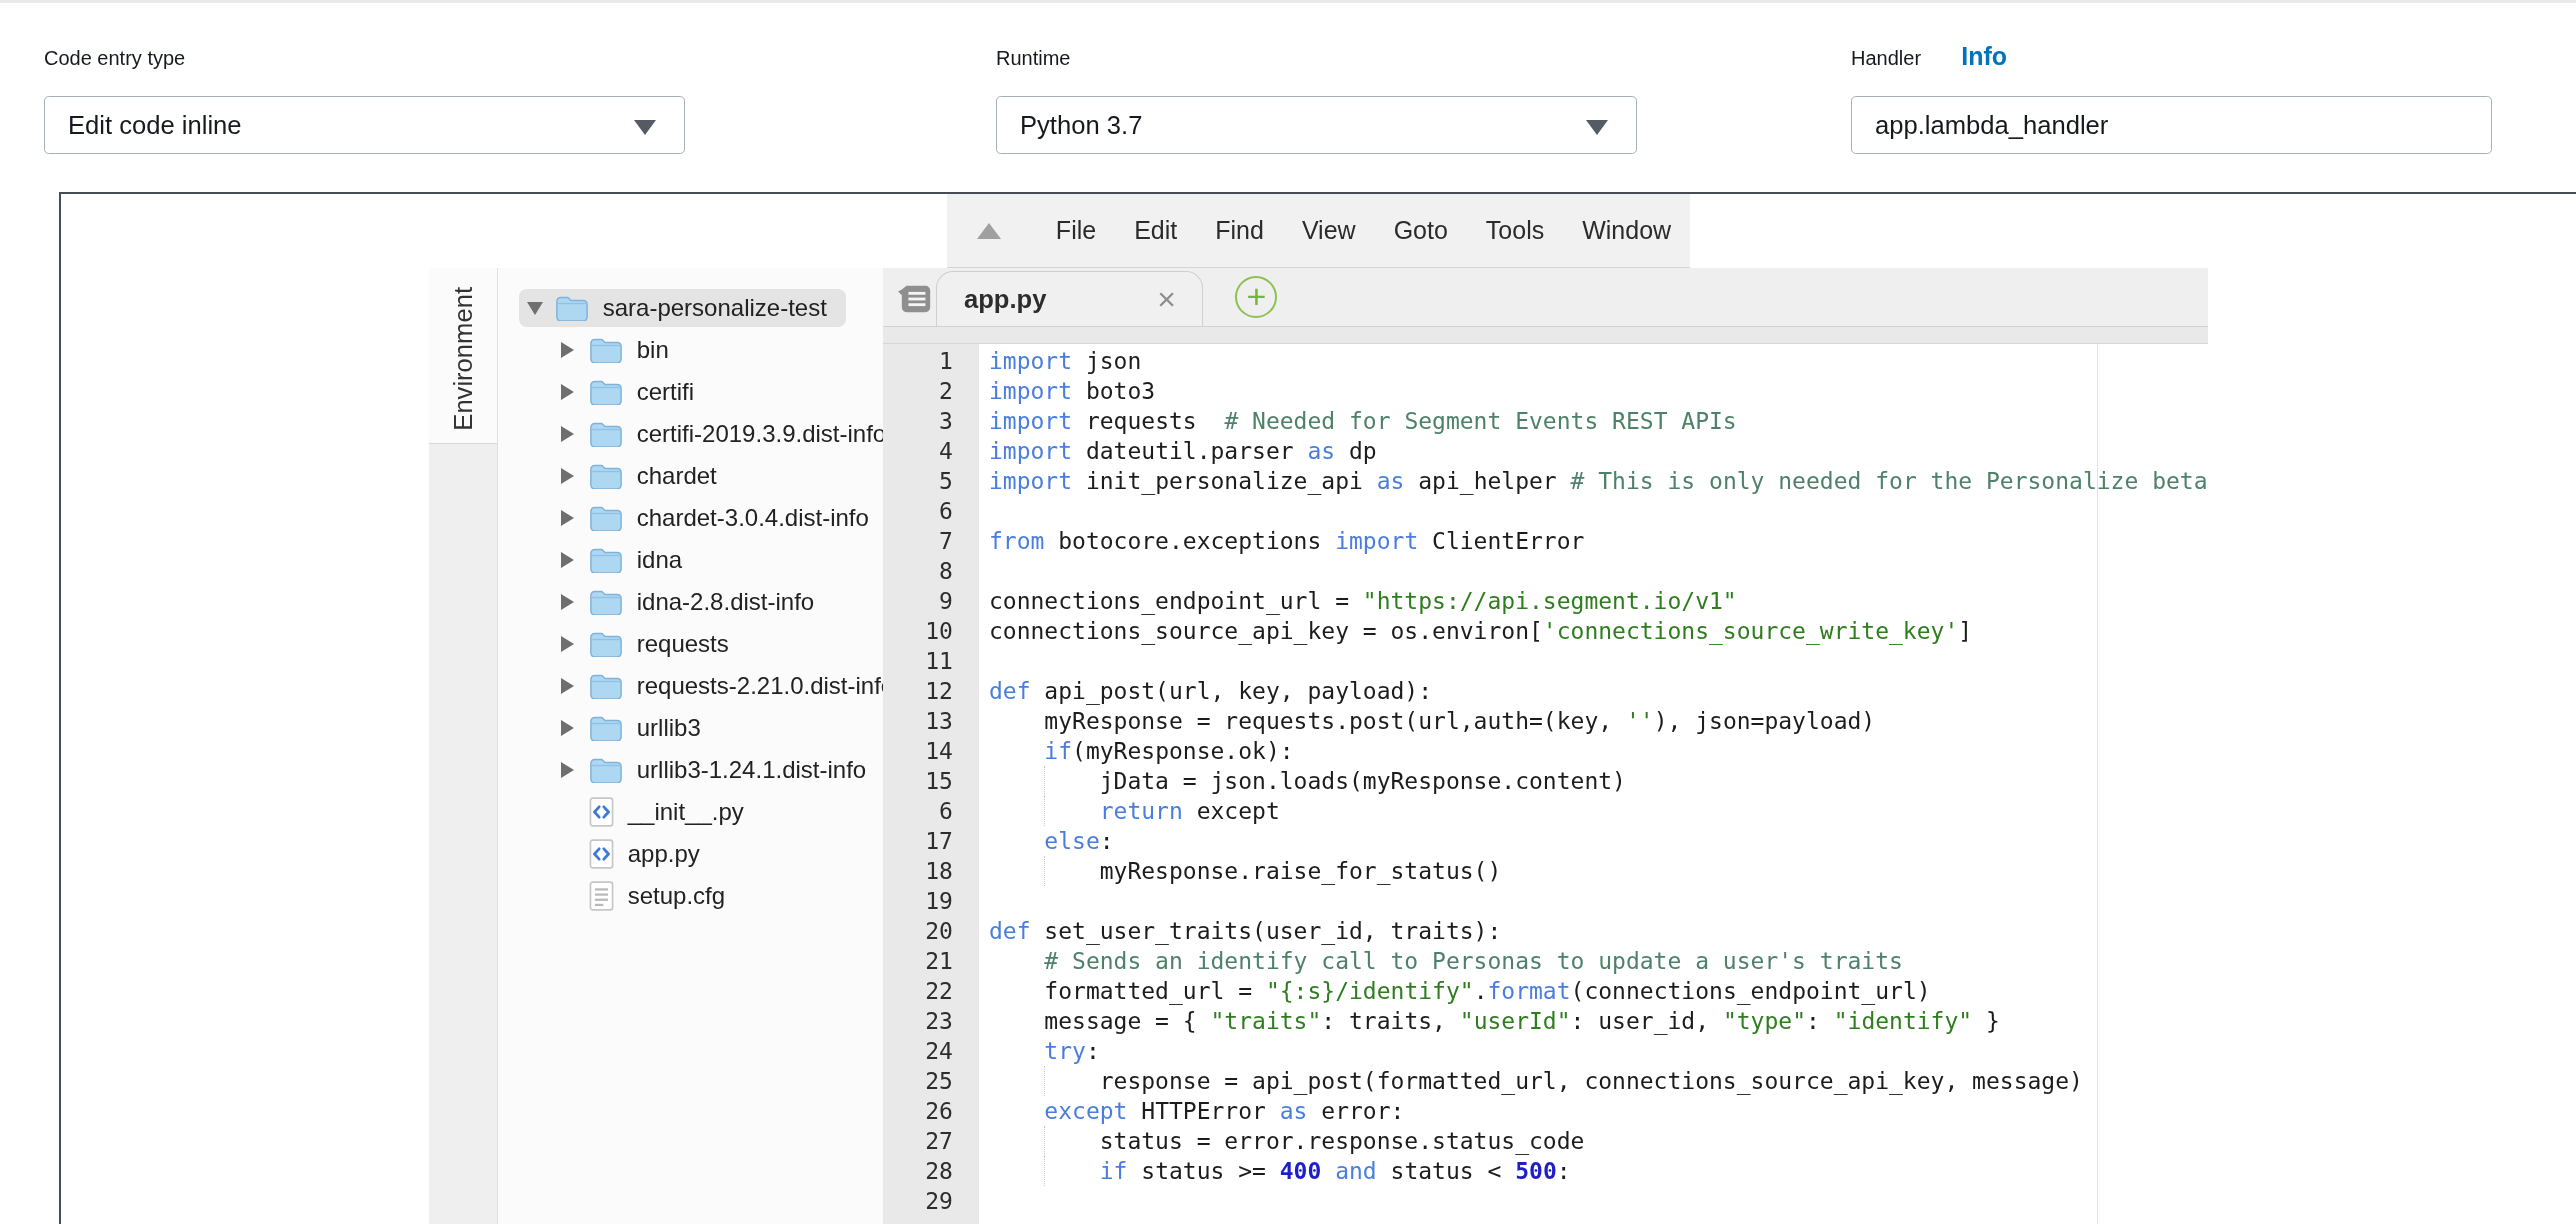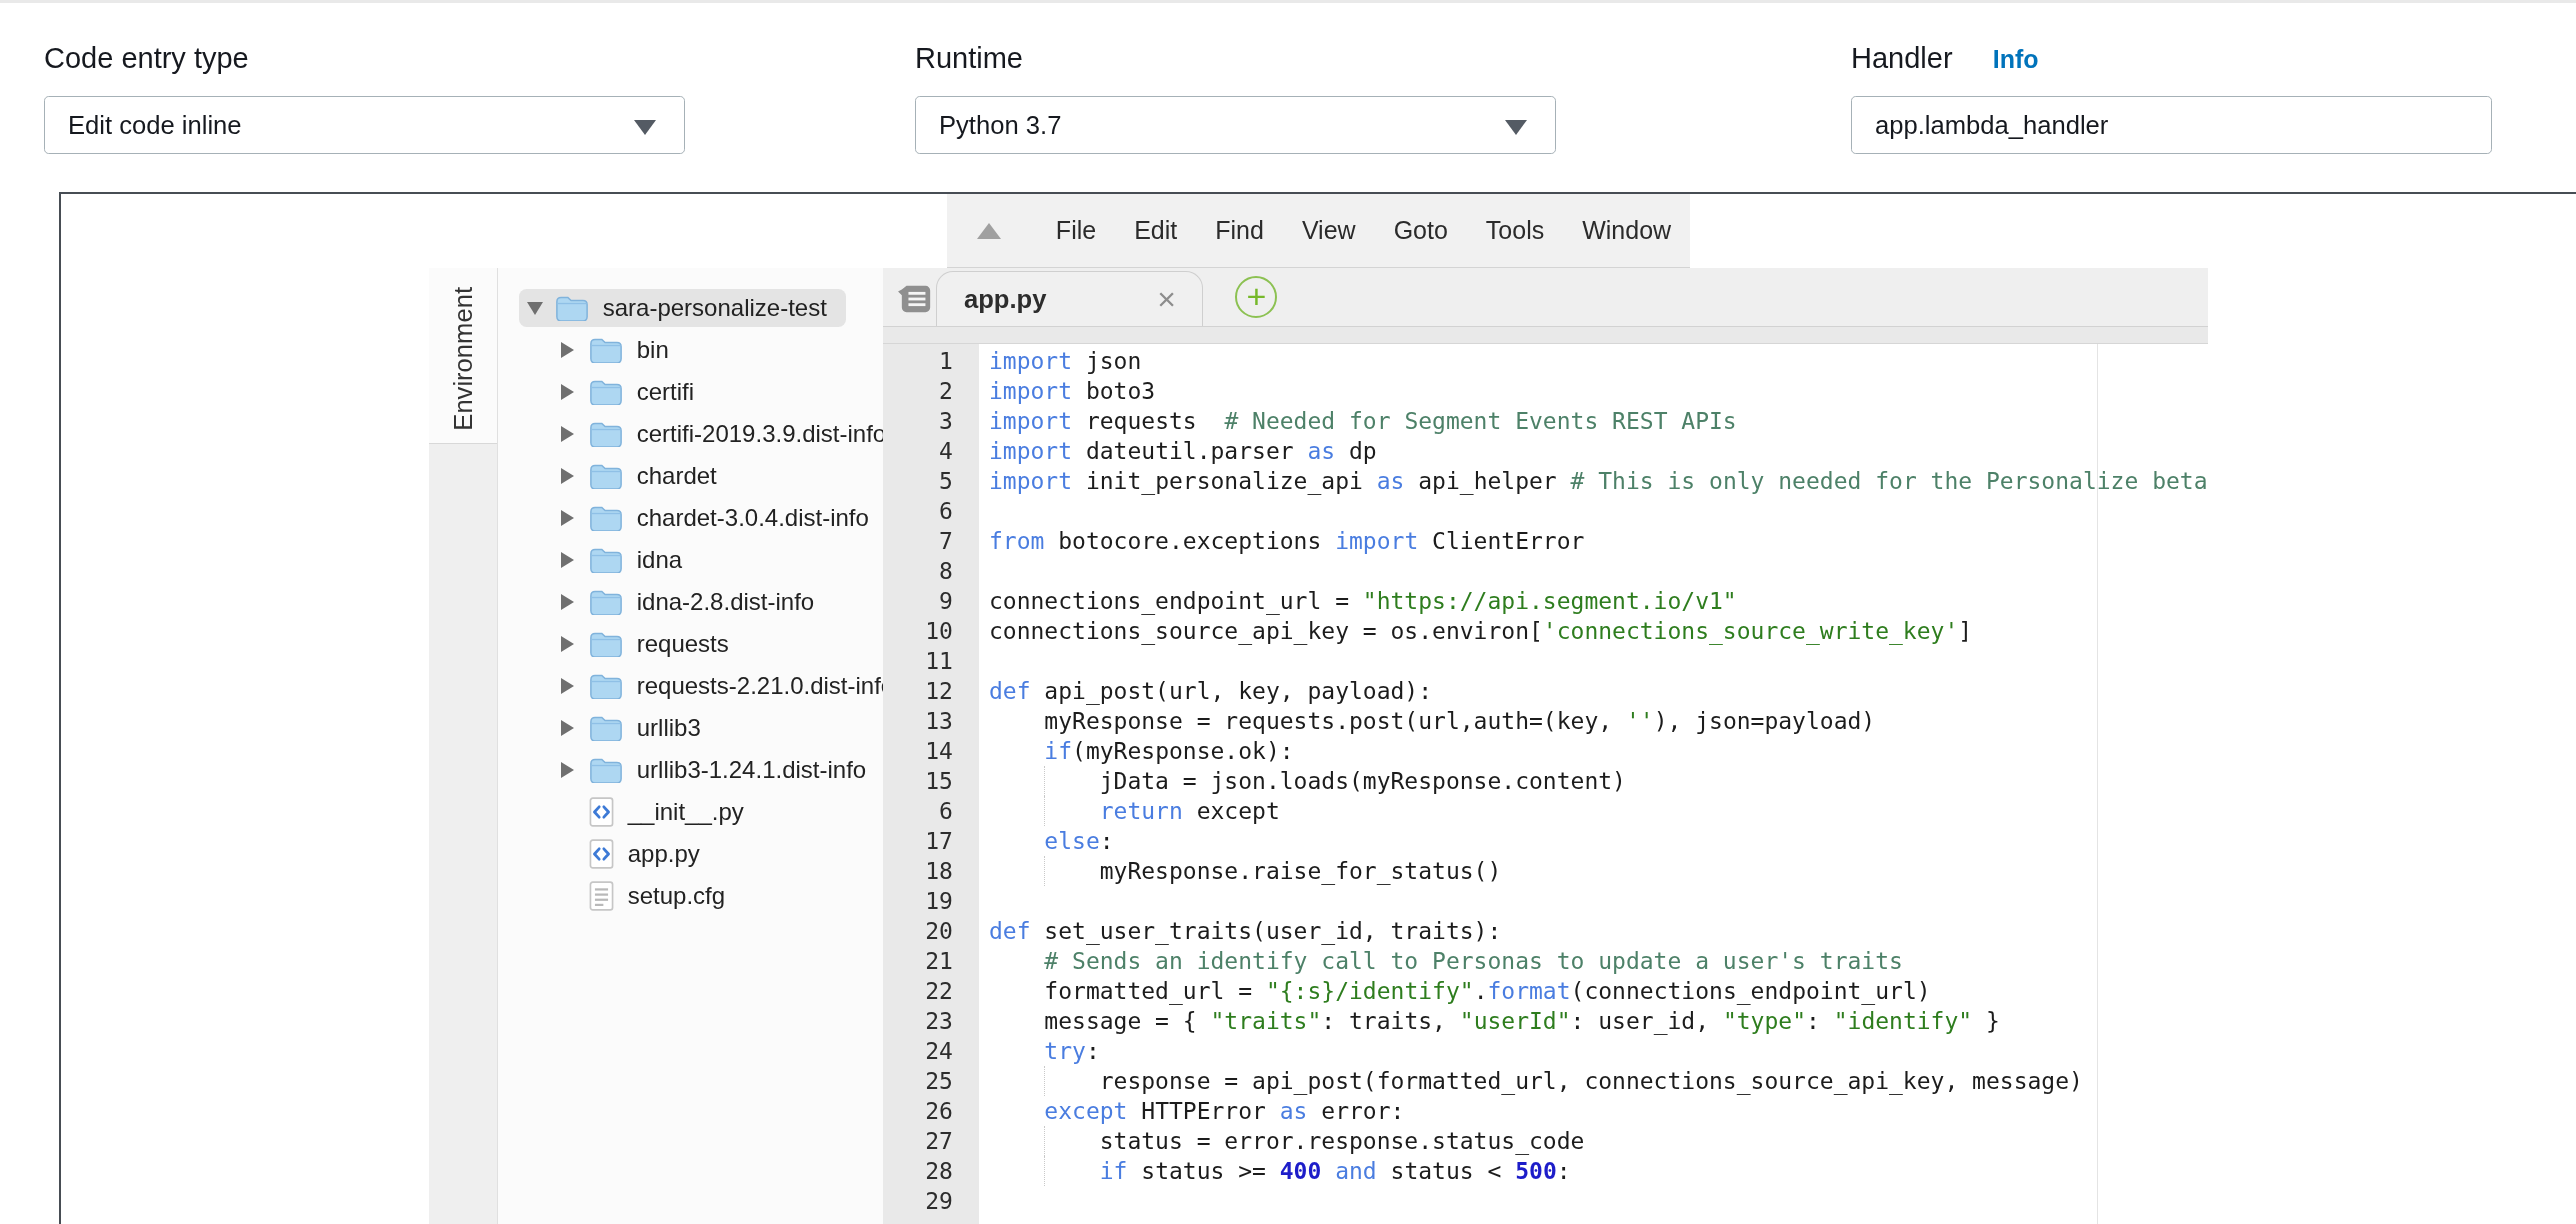--- a/index.html
+++ b/index.html
@@ -6,22 +6,22 @@
   html,body { width:2576px; height:1225px; background:#fff; overflow:hidden;
               font-family:"Liberation Sans", sans-serif; }
   :root{
     --kw:#4a7de0; --str:#2e7d1e; --com:#4d8168; --num:#1d1dc9; --txt:#1c1c1c;
     --link:#0073bb; --ideborder:#474d54;
   }
   .page-top-border{position:absolute;top:0;left:0;right:0;height:2.8px;background:#e9e9e9;}
 
   
   .form-group{position:absolute;top:42px;width:641px;}
-  .fg-1{left:44px;} .fg-2{left:915px;} .fg-3{left:1851px;}
-  .field-label{display:inline-block;font-size:29px;font-weight:500;color:#16191f;line-height:32px;}
+  .fg-1{left:44px;} .fg-2{left:996px;} .fg-3{left:1851px;}
+  .field-label{display:inline-block;font-size:20px;font-weight:500;color:#16191f;line-height:32px;}
   .info-link{display:inline-block;margin-left:36px;font-size:25px;font-weight:700;color:var(--link);text-decoration:none;cursor:pointer;}
   .select-box,.text-input{
     margin-top:22px;width:641px;height:58px;background:#fff;border:1.9px solid #a6b1b7;border-radius:4.7px;
     display:flex;align-items:center;position:relative;padding:0 57px 0 23px;
     font-size:25.6px;color:#16191f;font-family:"Liberation Sans",sans-serif;
   }
   .text-input{padding-right:28px;}
   .select-caret{position:absolute;right:28.4px;top:23px;width:0;height:0;
     border-left:11.4px solid transparent;border-right:11.4px solid transparent;border-top:15px solid #545b64;}
 

